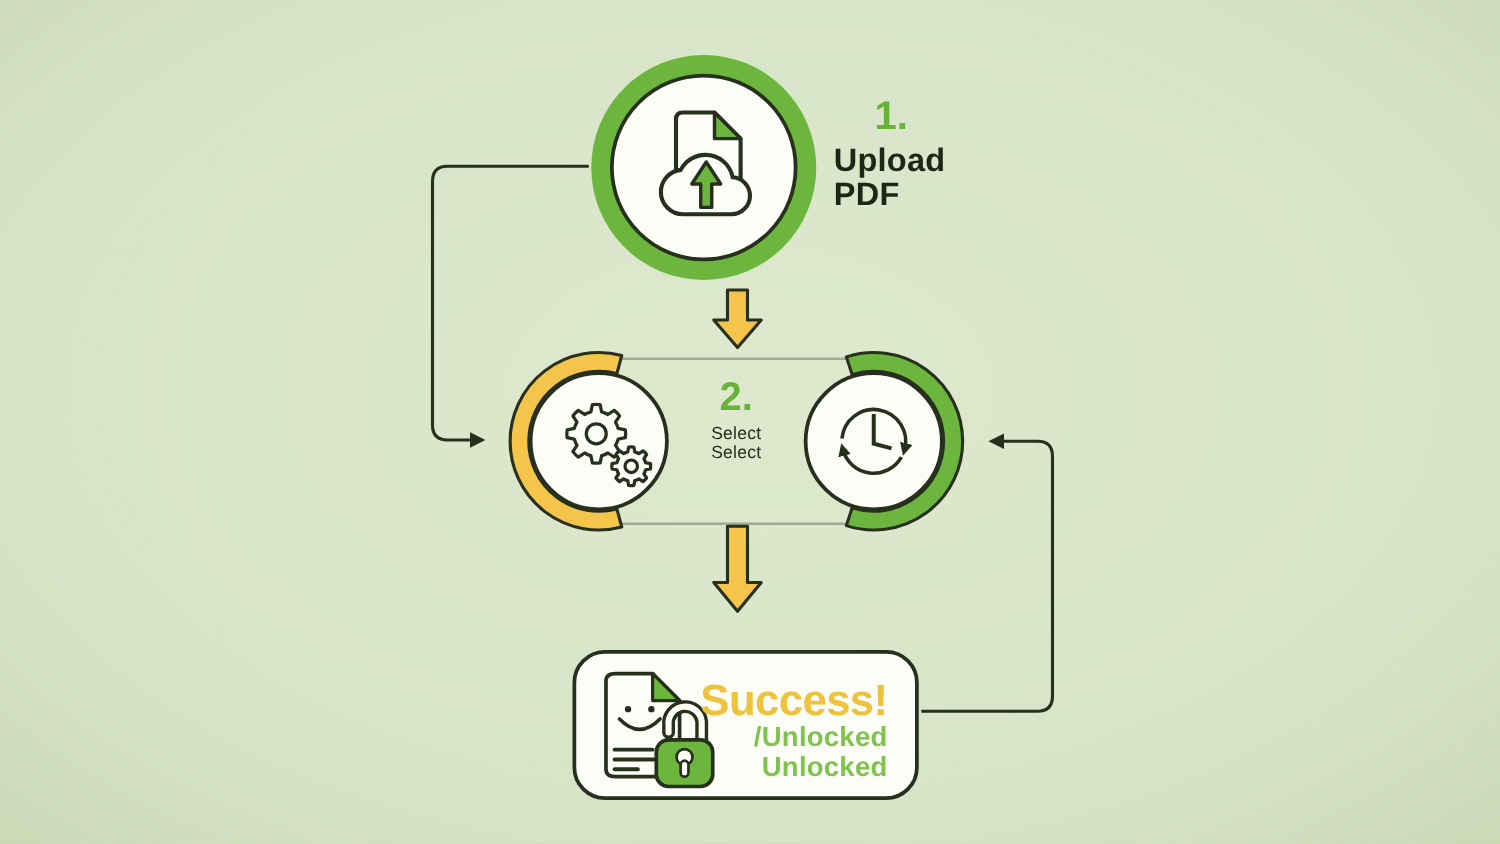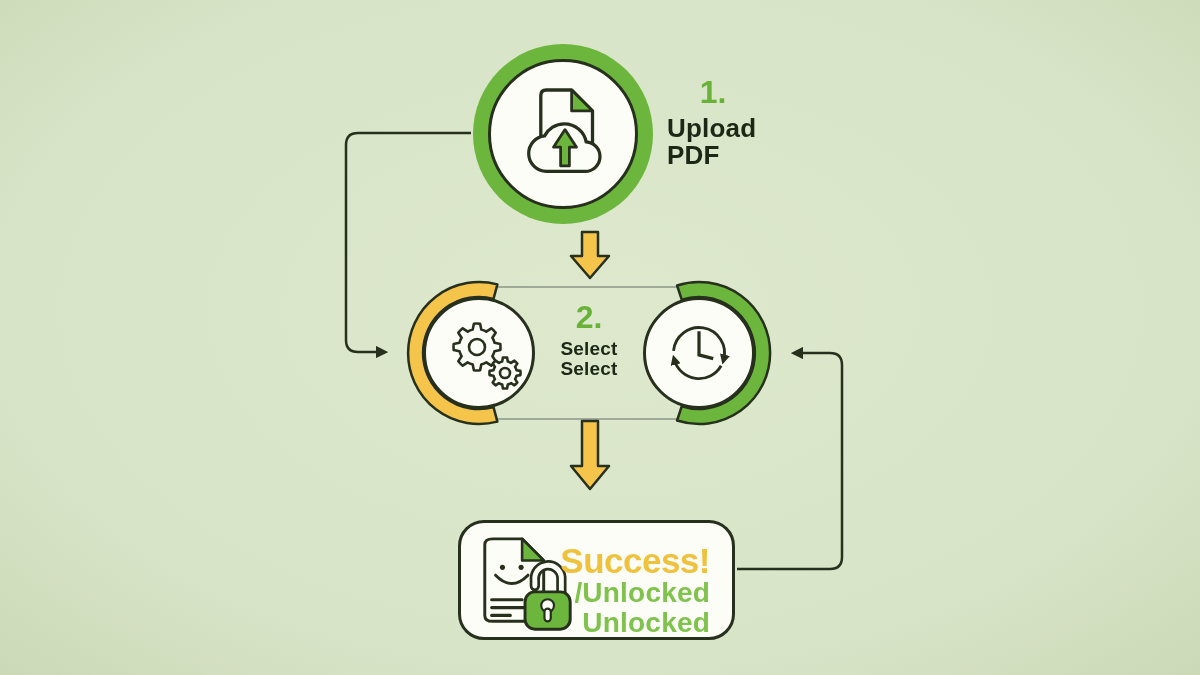--- a/index.html
+++ b/index.html
@@ -24,25 +24,25 @@
   .result-card{left:458px;top:505px;width:277px;height:120px;background:#fdfdf8;
                border:3px solid #26301d;border-radius:26px;box-sizing:border-box;margin-top:15px;}
 
   
   .step1-text{left:667px;top:76px;width:92px;}
   .step1-text .num{font-size:32px;font-weight:bold;color:#68b23a;text-align:center;line-height:1;margin-bottom:7px;}
   .step1-text .lbl{font-size:26px;font-weight:bold;color:#1d2716;line-height:1.04;text-align:left;letter-spacing:.2px;}
 
   .step2-text{left:539px;top:301px;width:100px;text-align:center;}
   .step2-text .num{font-size:32px;font-weight:bold;color:#68b23a;line-height:1;margin-bottom:6px;}
-  .step2-text .lbl{font-size:19px;font-weight:bold;color:#1d2716;line-height:1.06;letter-spacing:.2px;}
+  .step2-text .lbl{font-size:14px;font-weight:normal;color:#1d2716;line-height:1.06;letter-spacing:.2px;}
 
   .result-text{position:absolute;right:22px;top:20px;text-align:right;}
   .result-text .success{font-size:35px;font-weight:bold;color:#efc23d;line-height:1;letter-spacing:-.5px;}
-  .result-text .sub{font-size:28px;font-weight:bold;color:#7fc34c;line-height:1.07;letter-spacing:.2px;}
+  .result-text .sub{font-size:22px;font-weight:bold;color:#7fc34c;line-height:1.07;letter-spacing:.2px;}
 </style>
 </head>
 <body>
 
 <div class="canvas">
 
   <svg class="abs" style="left:0;top:0" width="1200" height="675" viewBox="0 0 1200 675">
     <defs>
       <marker id="ah" markerWidth="5" markerHeight="5" viewBox="0 0 10 10" refX="5" refY="5" orient="auto">
         <path d="M0 0 L10 5 L0 10 Z" fill="#26301d"></path>

